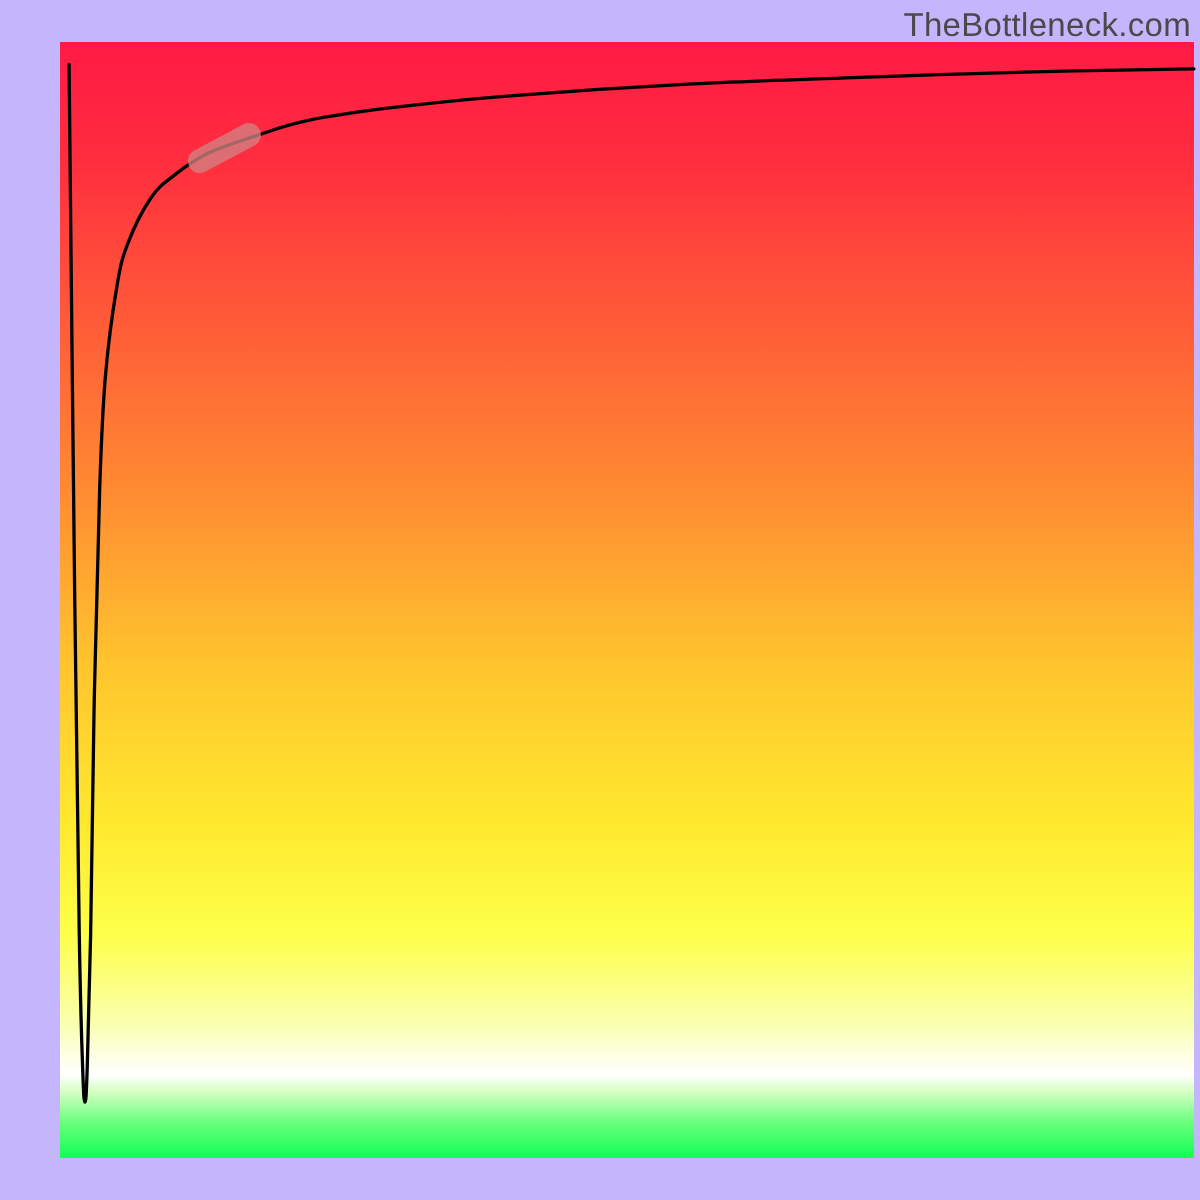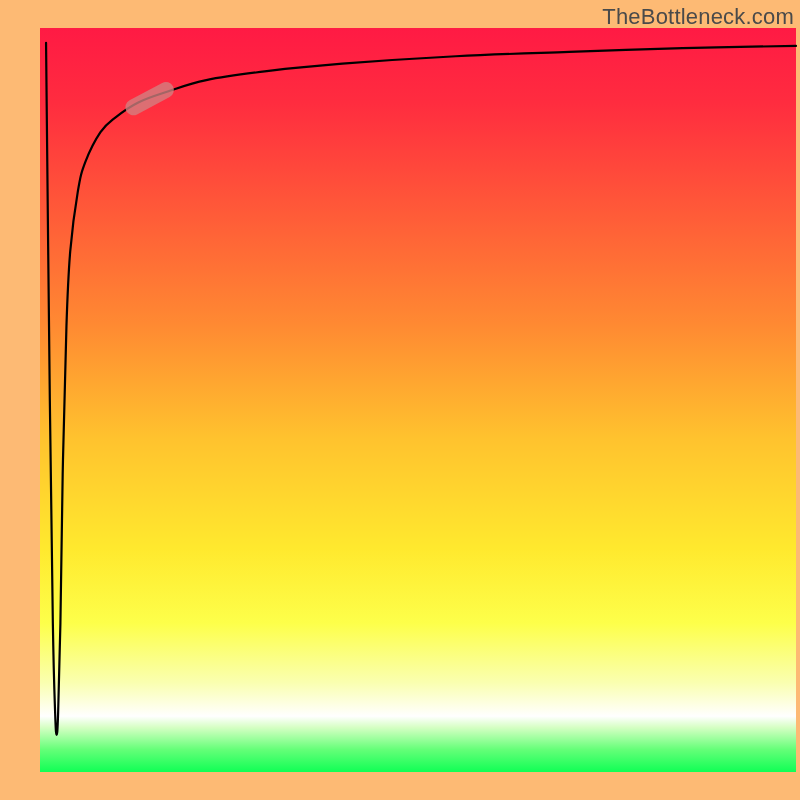--- a/index.html
+++ b/index.html
@@ -8,21 +8,21 @@
     width: 800px;
     height: 800px;
     overflow: hidden;
     background: #000;
     font-family: Arial, Helvetica, sans-serif;
   }
   .frame {
     position: relative;
     width: 800px;
     height: 800px;
-    background: #fdba74;
+    background: #c4b5fd;
   }
   .plot-area {
     position: absolute;
     left: 40px;
     top: 28px;
     width: 756px;
     height: 744px;
     
     background: linear-gradient(
       to bottom,

